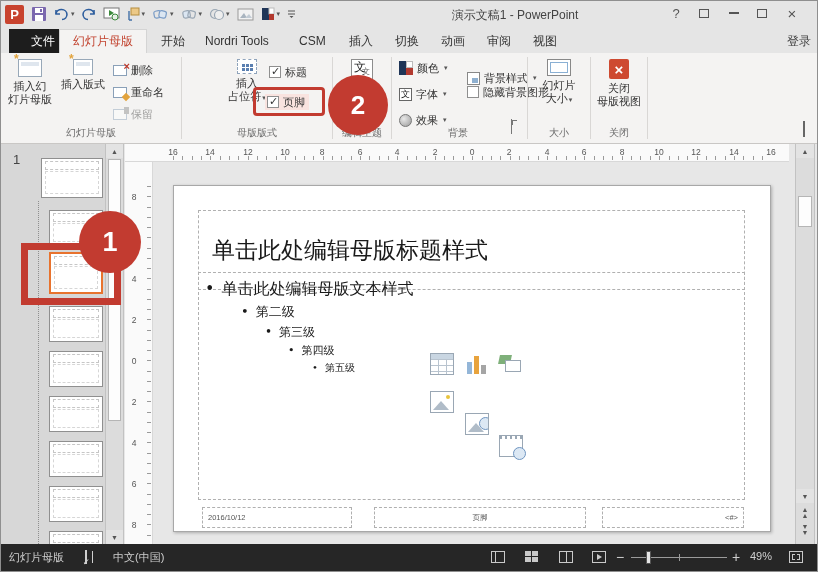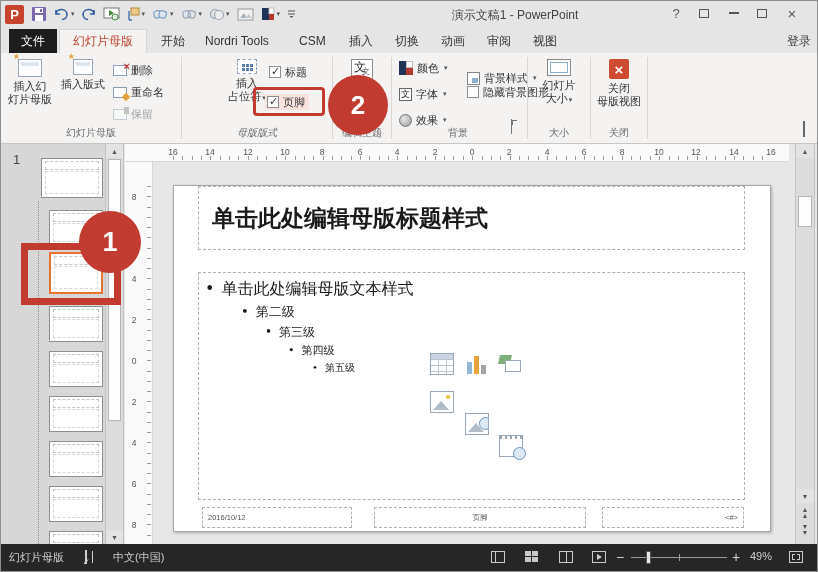--- a/index.html
+++ b/index.html
@@ -269,21 +269,21 @@
     <div class="winctl" style="right:70px;">
         <span class="min-bar"></span>
       </div>
     <div class="winctl" style="right:42px;">
         <span class="box-icon"></span>
       </div>
     <div class="winctl" style="right:12px; font-size:15px;">×</div>
   </div>
 
   <div class="tabstrip">
-    <div class="tab file" style="left:8px;   width:48px;">
+    <div class="tab file" style="left:8px;   width:68px;">
         <span>文件</span>
       </div>
     <div class="tab active" style="left:58px; width:88px;">
         <span>幻灯片母版</span>
       </div>
     <div class="tab" style="left:148px;">
         <span>开始</span>
       </div>
     <div class="tab" style="left:192px;">
         <span>Nordri Tools</span>
@@ -345,21 +345,21 @@
 占位符</span>
     </div>
     <div class="cb checked" style="left:268px; top:11px;">
       <span class="box"></span>
       <span>标题</span>
     </div>
     <div class="cb checked" style="left:264px; top:41px; background:#f9e3df; padding:2px 4px 2px 2px;">
       <span class="box"></span>
       <span>页脚</span>
     </div>
-    <div class="glabel" style="left:181px; width:150px;font-style:italic;">母版版式</div>
+    <div class="glabel" style="left:181px; width:150px;">母版版式</div>
     <div class="gsep" style="left:331px;"></div>
 
     <div class="bigbtn" style="left:340px; width:42px;">
       <span class="ic theme-ico">
         <span class="b1">文</span>
         <span class="b2">文</span>
       </span>
       <span class="lbl dd8">主题</span>
     </div>
     <div class="glabel" style="left:332px; width:58px;">编辑主题</div>
@@ -468,21 +468,21 @@
       <span class="num" style="top:117px;">4</span>
       <span class="num" style="top:158px;">2</span>
       <span class="num" style="top:199px;">0</span>
       <span class="num" style="top:240px;">2</span>
       <span class="num" style="top:281px;">4</span>
       <span class="num" style="top:322px;">6</span>
       <span class="num" style="top:363px;">8</span>
     </div>
 
     <div class="slide">
-      <div class="ph slide-title" style="left:24px; top:0; width:547px; height:64px;font-weight:bold;">
+      <div class="ph slide-title" style="left:24px; top:24px; width:547px; height:80px;">
         <span>单击此处编辑母版标题样式</span>
       </div>
       <div class="ph" style="left:24px; top:86px; width:547px; height:228px;">
         <div class="bodyline" style="left:6px; top:6px; font-size:16px;">
           <span class="bu">•</span><span>单击此处编辑母版文本样式</span>
         </div>
         <div class="bodyline" style="left:42px; top:30px; font-size:13px;">
           <span class="bu">•</span><span>第二级</span>
         </div>
         <div class="bodyline" style="left:66px; top:51px; font-size:12px;">

